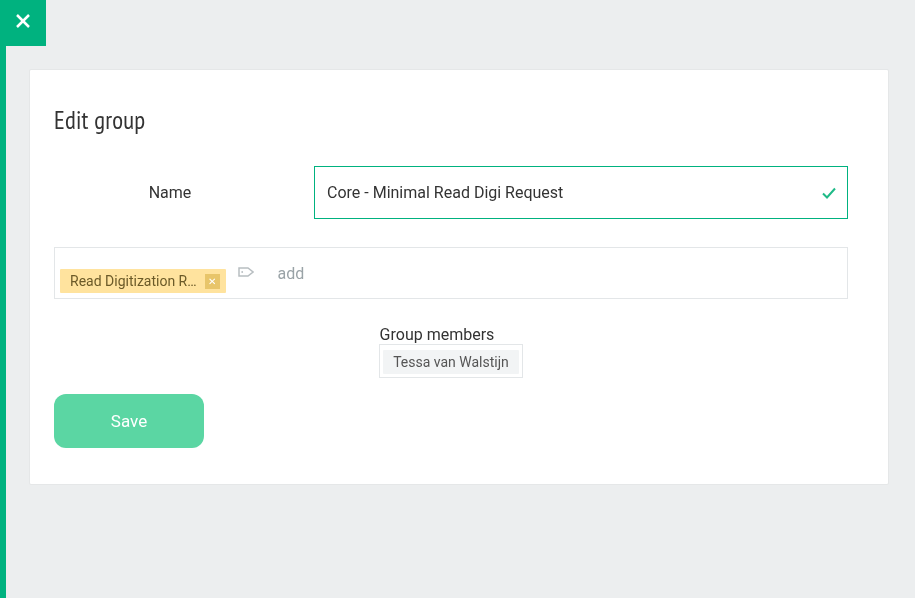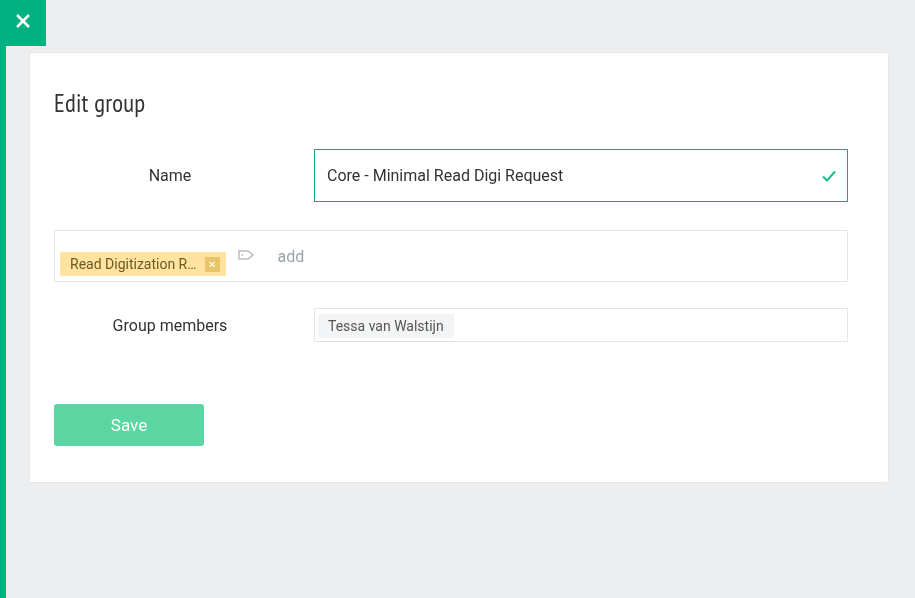--- a/index.html
+++ b/index.html
@@ -26,42 +26,42 @@
       display: flex;
       align-items: center;
       justify-content: center;
       cursor: pointer;
       z-index: 2;
     }
     .close-btn svg { width: 20px; height: 20px; stroke: #fff; stroke-width: 2.5; }
     .card {
       position: absolute;
       left: 29px;
-      top: 52px;
+      top: 69px;
       width: 860px;
       background: #fff;
       border: 1px solid #e5e7e8;
       border-radius: 2px;
       padding: 34px 40px 36px 24px;
     }
     .title {
       font-size: 25px;
       font-weight: 400;
       color: #333;
       font-family: "Segoe UI", "PT Sans Narrow", Arial, sans-serif;
       letter-spacing: 0.2px;
       margin-bottom: 30px;
     }
     .row {
       display: flex;
       align-items: center;
       margin-bottom: 28px;
     }
     .row.tags-row { margin-bottom: 26px; }
-    .row.members-row { margin-bottom: 62px; }
+    .row.members-row { margin-bottom: 16px; flex-direction: column; }
     .label {
       width: 260px;
       text-align: center;
       padding-right: 28px;
       font-size: 16px;
       color: #333;
     }
     .field { flex: 1; }
     .text-input {
       width: 100%;
@@ -144,25 +144,25 @@
       color: #555;
       font-size: 14px;
       padding: 4px 10px;
       border-radius: 1px;
     }
     .save-btn {
       background: #5bd6a3;
       color: #fff;
       border: none;
       width: 150px;
-      height: 42px;
+      height: 54px;
       font-size: 17px;
       cursor: pointer;
       font-family: inherit;
-      border-radius: 3px;
+      border-radius: 12px;
       margin-left: 0px;
     }
   </style>
 </head>
 <body>
 
 <div class="side-bar"></div>
 
 <div class="close-btn">
   <span>

